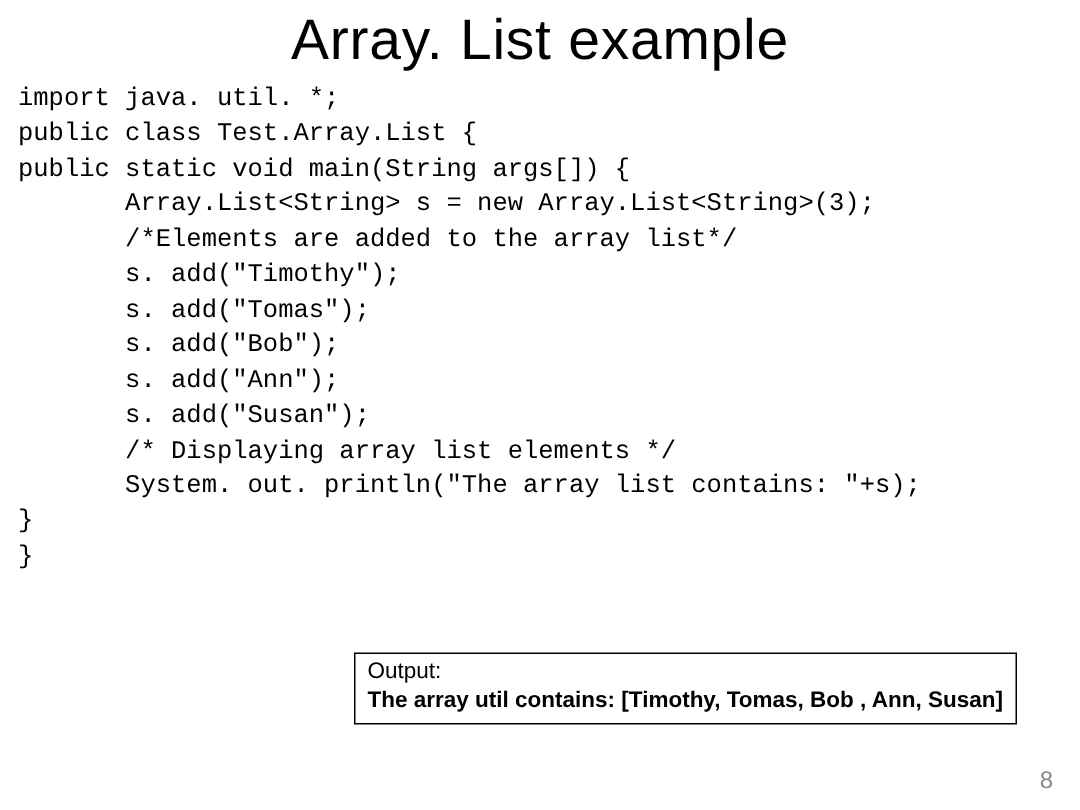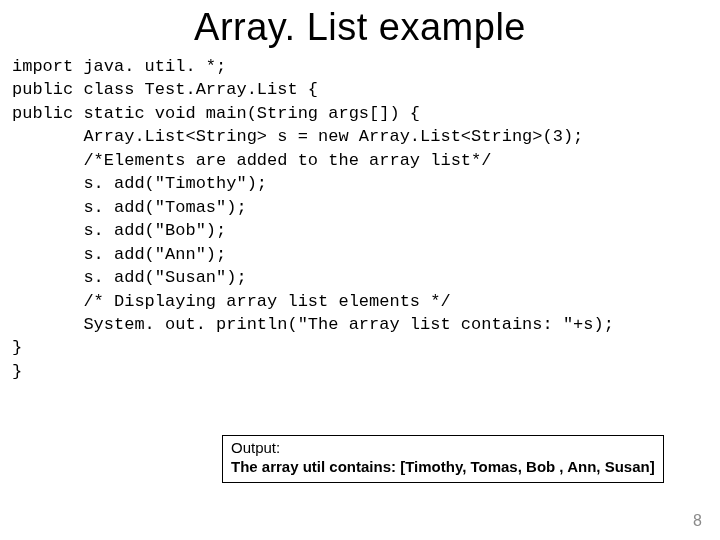--- a/index.html
+++ b/index.html
@@ -28,21 +28,21 @@
   .code {
     font-family: "Courier New", Courier, monospace;
     font-size: 17px;
     line-height: 1.38;
     white-space: pre;
     padding: 6px 4px 0 12px;
     color: #000;
   }
   .output-box {
     position: absolute;
-    left: 222px;
+    left: 236px;
     top: 435px;
     border: 1.5px solid #000;
     padding: 3px 8px 5px 8px;
     font-family: Arial, Helvetica, sans-serif;
     font-size: 15px;
     line-height: 1.25;
     color: #000;
   }
   .output-box .lbl {
     font-weight: 400;

